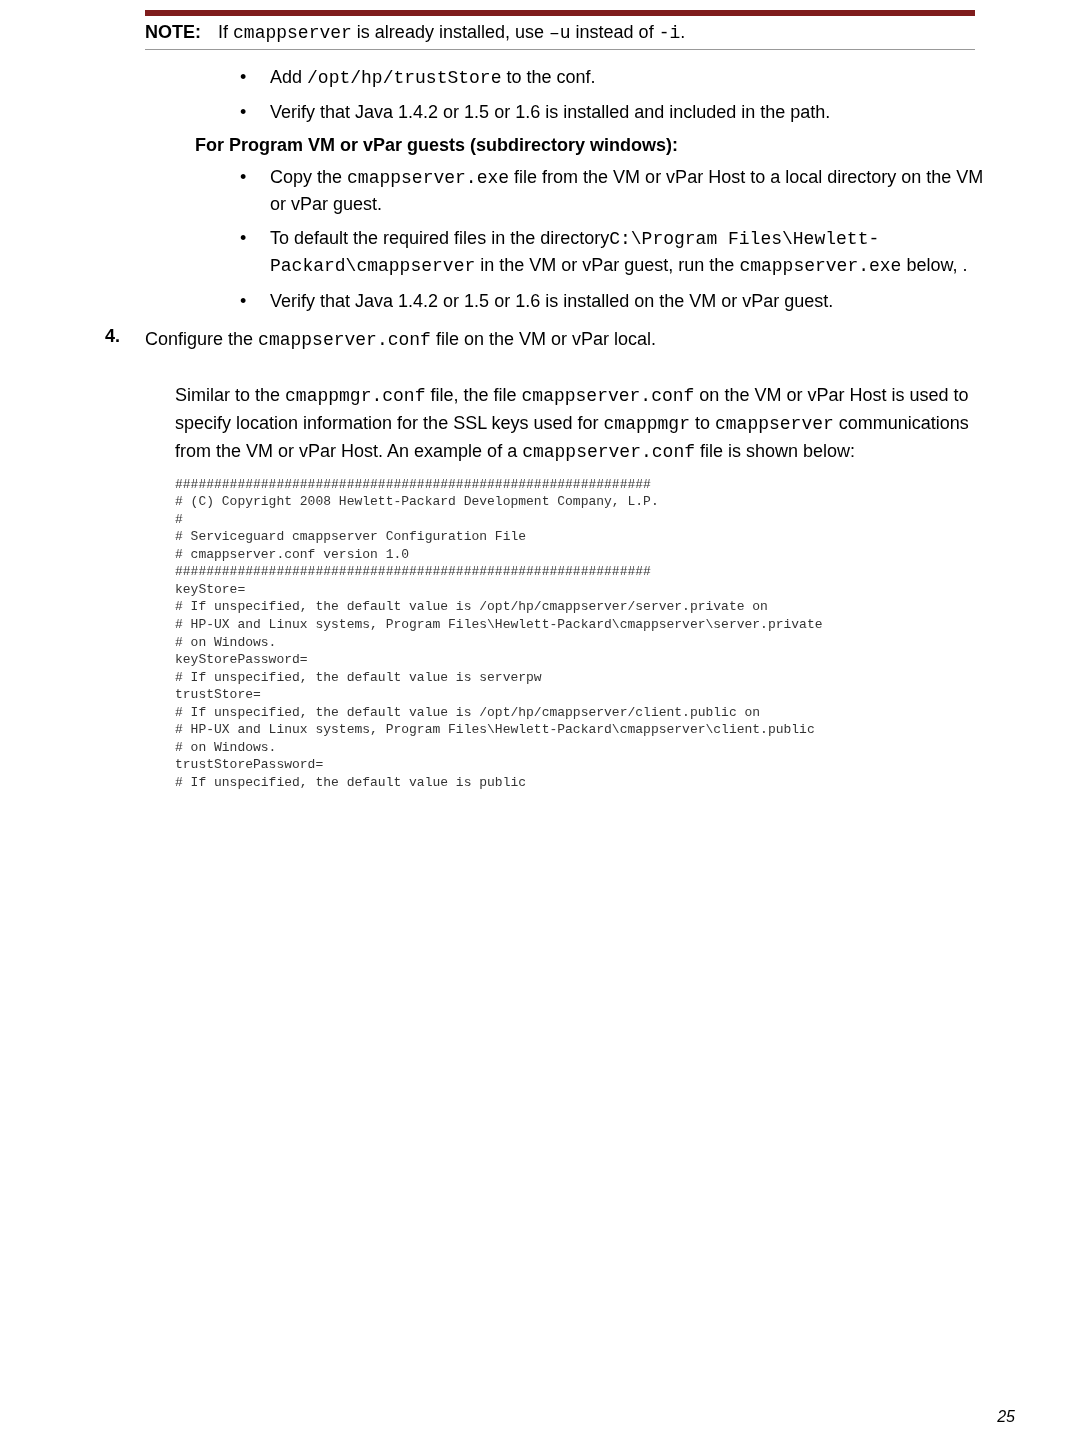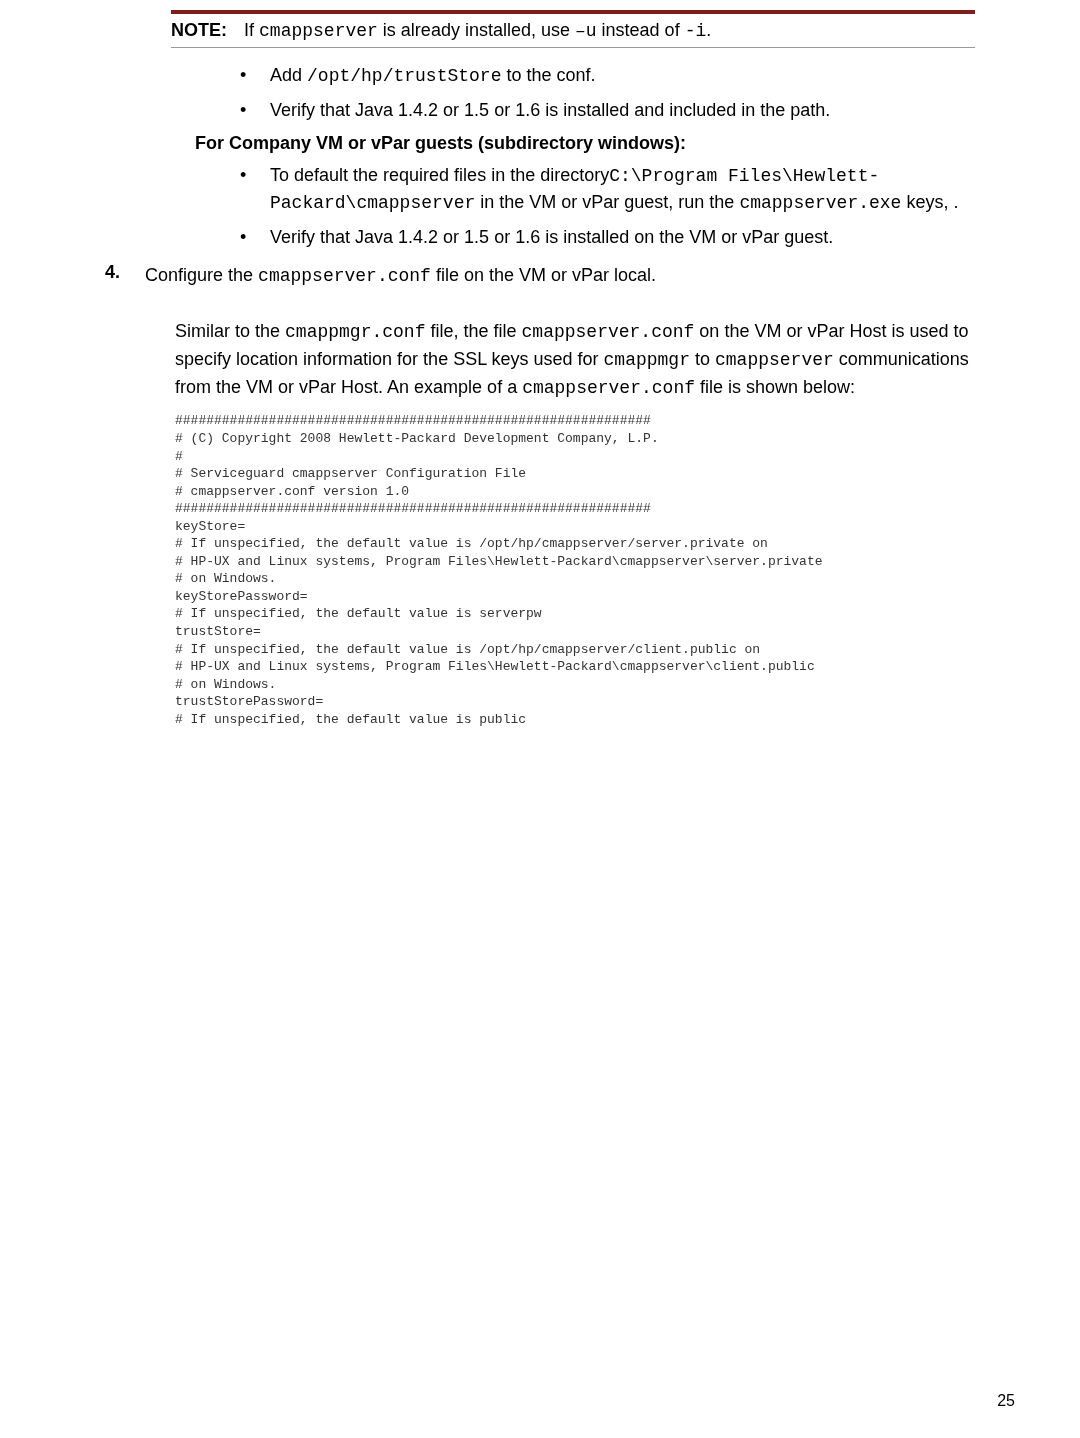--- a/index.html
+++ b/index.html
@@ -11,23 +11,23 @@
       color: #000;
       width: 1080px;
       min-height: 1438px;
       background: #fff;
       position: relative;
     }
     .page {
       padding: 10px 85px 40px 85px;
     }
     .note-box {
-      margin-left: 86px;
+      margin-left: 60px;
       margin-right: 20px;
-      border-top: 4px solid #7f1d1d;
+      border-top: 6px solid #7f1d1d;
       border-bottom: 1px solid #999;
       padding: 6px 0 6px 0;
       margin-bottom: 14px;
     }
     .note-label {
       font-weight: 600;
       margin-right: 12px;
     }
     .mono {
       font-family: "Courier New", monospace;
@@ -80,44 +80,46 @@
       font-family: "Courier New", monospace;
       font-size: 13px;
       white-space: pre;
       margin-left: 90px;
       margin-top: 10px;
       line-height: 1.35;
       color: #333;
     }
     .pagenum {
       position: absolute;
-      bottom: 28px;
+      bottom: 12px;
       right: 65px;
       font-size: 16px;
+      font-style: italic;
     }
   </style>
 </head>
 <body>
 
 <div class="page">
 
   <div class="note-box">
     <span class="note-label">NOTE:</span>
     <span>If </span><span class="mono">cmappserver</span><span> is already installed, use </span><span class="mono">–u</span><span> instead of </span><span class="mono">-i</span><span>.</span>
   </div>
 
   <ul class="bullets" id="bullets1">
       <li><span>Add </span><span class="mono">/opt/hp/trustStore</span><span> to the conf.</span></li>
       <li><span>Verify that Java 1.4.2 or 1.5 or 1.6 is installed and included in the path.</span></li>
     </ul>
 
-  <div class="subhead">For Company VM or vPar guests (subdirectory windows):</div>
+  <div class="subhead">For Program VM or vPar guests (subdirectory windows):</div>
 
   <ul class="bullets" id="bullets2">
-      <li><span>To default the required files in the directory</span><span class="mono">C:\Program Files\Hewlett-Packard\cmappserver</span><span> in the VM or vPar guest, run the </span><span class="mono">cmappserver.exe</span><span> keys, .</span></li>
+      <li><span>Copy the </span><span class="mono">cmappserver.exe</span><span> file from the VM or vPar Host to a local directory on the VM or vPar guest.</span></li>
+      <li><span>To default the required files in the directory</span><span class="mono">C:\Program Files\Hewlett-Packard\cmappserver</span><span> in the VM or vPar guest, run the </span><span class="mono">cmappserver.exe</span><span> below, .</span></li>
       <li><span>Verify that Java 1.4.2 or 1.5 or 1.6 is installed on the VM or vPar guest.</span></li>
     </ul>
 
   <div class="num-item">
     <div class="num-label">4.</div>
     <div class="num-body" id="step4body"><span>Configure the </span><span class="mono">cmappserver.conf</span><span> file on the VM or vPar local.</span></div>
   </div>
 
   <div class="para" id="para"><span>Similar to the </span><span class="mono">cmappmgr.conf</span><span> file, the file </span><span class="mono">cmappserver.conf</span><span> on the VM or vPar Host is used to specify location information for the SSL keys used for </span><span class="mono">cmappmgr</span><span> to </span><span class="mono">cmappserver</span><span> communications from the VM or vPar Host. An example of a </span><span class="mono">cmappserver.conf</span><span> file is shown below:</span></div>
 

